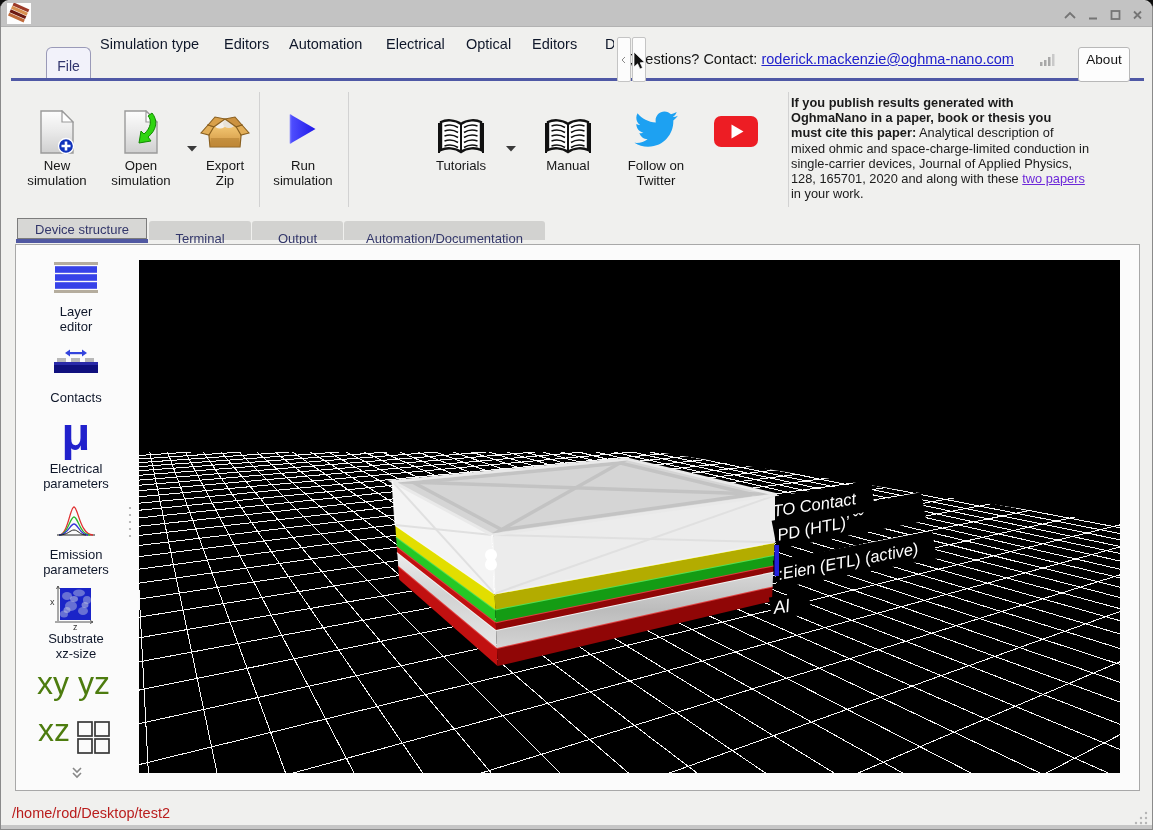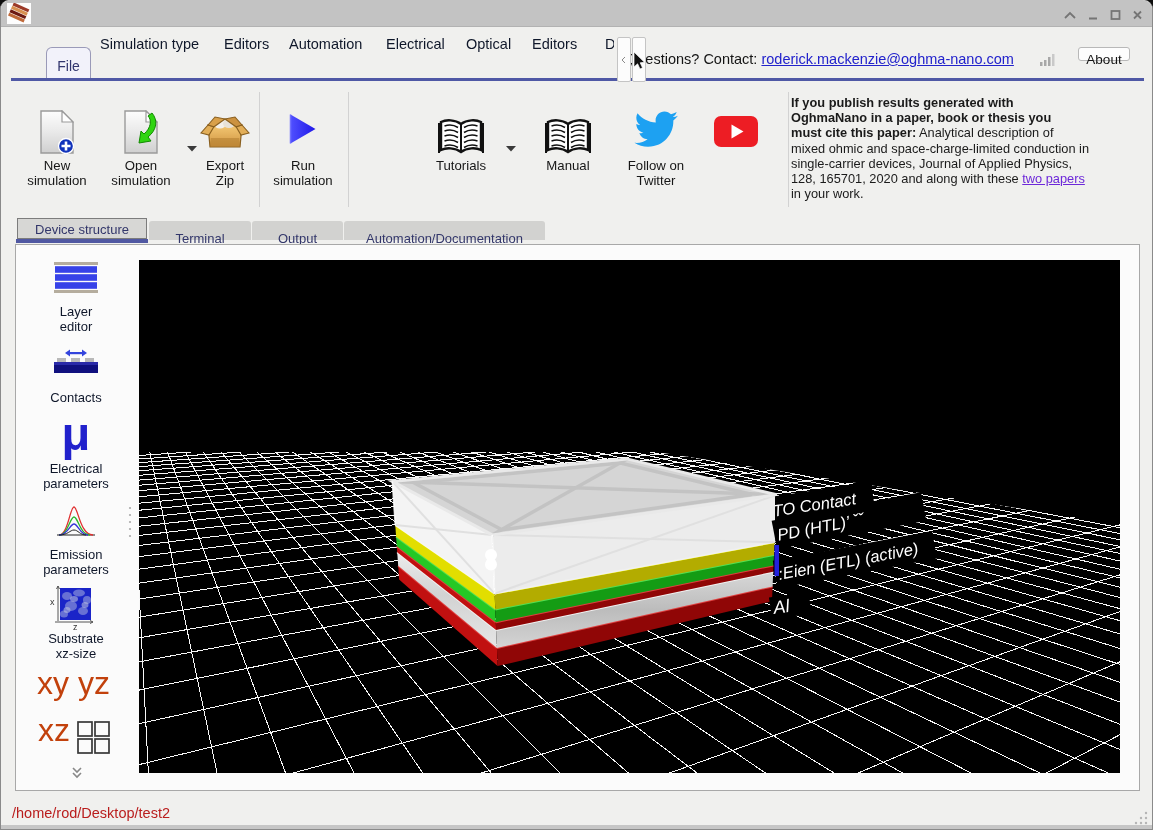--- a/index.html
+++ b/index.html
@@ -6,34 +6,34 @@
 .tbar{position:absolute;left:0;top:0;width:100%;height:27px;background:#c3c3c3;border-radius:9px 9px 0 0;border-bottom:1px solid #b2b2b2}
 .ttl{position:absolute;left:80px;right:150px;top:5px;text-align:center;font-weight:bold;font-size:14.5px;color:#4e4e4e;white-space:nowrap}
 .wbtn{position:absolute;top:0;height:27px;color:#6e6e6e}
 .menu{position:absolute;left:0;top:27px;width:1153px;height:57px}
 .mi{position:absolute;top:9px;font-size:14.5px;color:#0f172a;white-space:nowrap}
 .filetab{position:absolute;left:45px;top:20px;width:45px;height:33px;background:#f2f2fa;border:1px solid #9a9ab8;border-bottom:none;border-radius:6px 6px 0 0;text-align:center;font-size:14px;color:#32366e;padding-top:10px}
 .blueline{position:absolute;left:10px;top:51px;width:1133px;height:3px;background:#4f58a5}
 .sbtn{position:absolute;top:10px;width:14px;height:45px;background:#fcfcfc;border:1px solid #c4c4c4;border-radius:2px;z-index:5}
 .q{position:absolute;left:625px;top:24px;font-size:14.5px;color:#141414;white-space:nowrap}
 .q a{color:#2222cc}
-.about{position:absolute;left:1077px;top:20px;width:52px;height:14px;background:#fdfdfd;border:1px solid #b8b8b8;border-radius:3px;text-align:center;font-size:13.5px;color:#141414;padding-top:4px}
+.about{position:absolute;left:1077px;top:20px;width:52px;height:35px;background:#fdfdfd;border:1px solid #b8b8b8;border-radius:3px;text-align:center;font-size:13.5px;color:#141414;padding-top:4px}
 .tools{position:absolute;left:0;top:84px;width:1153px;height:130px}
 .tool{position:absolute;text-align:center;font-size:13.2px;color:#161616;line-height:15.2px}
 .sep{position:absolute;top:8px;height:115px;width:1px;background:#d2d2d2}
 .cite{position:absolute;left:790px;top:11px;width:352px;font-size:12.8px;line-height:15.2px;color:#1a1a1a}
 .cite a{color:#6d28d9}
 .tabs{position:absolute;left:0;top:214px;width:1153px;height:30px}
 .tab{position:absolute;top:7px;height:19px;background:#d2d2d0;border-radius:3px 3px 0 0;font-size:13px;color:#32366a;text-align:center;padding-top:10px}
 .atab{position:absolute;left:16px;top:4px;width:130px;height:21px;background:#d7d7d5;border:1px solid #7c7c7c;font-size:13px;color:#32366a;text-align:center;padding-top:3px}
 .abar{position:absolute;left:15px;top:25px;width:132px;height:4px;background:#5058a2}
 .panel{position:absolute;left:14px;top:244px;width:1125px;height:547px;background:#fbfbfb;border:1px solid #a8a8a8}
 .sb{position:absolute;text-align:center;font-size:13px;color:#0f172a;line-height:14.5px;left:20px;width:110px}
 .status{position:absolute;left:11px;top:805px;font-size:14.5px;color:#b91c1c}
-.bigxy{position:absolute;font-size:32px;color:#c2410c;letter-spacing:0px}
+.bigxy{position:absolute;font-size:32px;color:#4d7c0f;letter-spacing:0px}
 </style></head><body>
 <div class="win">
 <div class="tbar">
 <svg style="position:absolute;left:6px;top:3px" width="24" height="21">
         <rect x="0" y="0" width="24" height="21" fill="#fdfdfd"></rect>
         <g transform="rotate(24 12 10)">
           <rect x="3" y="2.5" width="17" height="3.2" fill="#9c3a28"></rect>
           <rect x="3" y="6.2" width="17" height="3.2" fill="#d89050"></rect>
           <rect x="3" y="9.9" width="17" height="3.2" fill="#6e1a12"></rect>
           <rect x="3" y="13.6" width="17" height="3.2" fill="#c06a3a"></rect>

